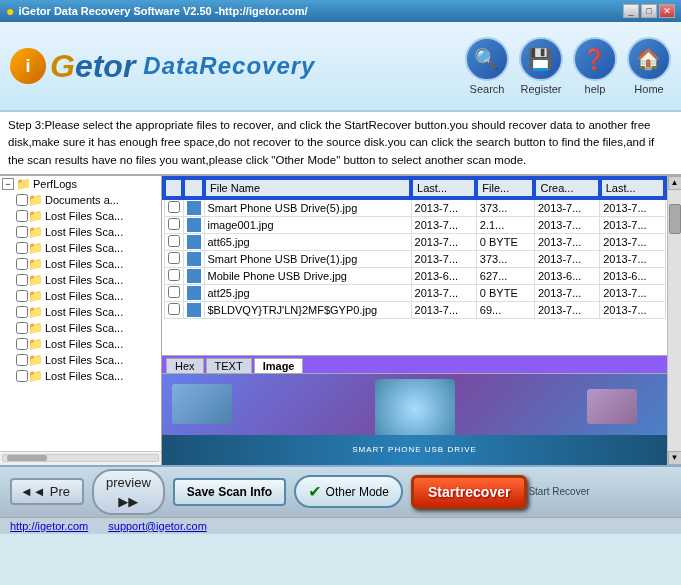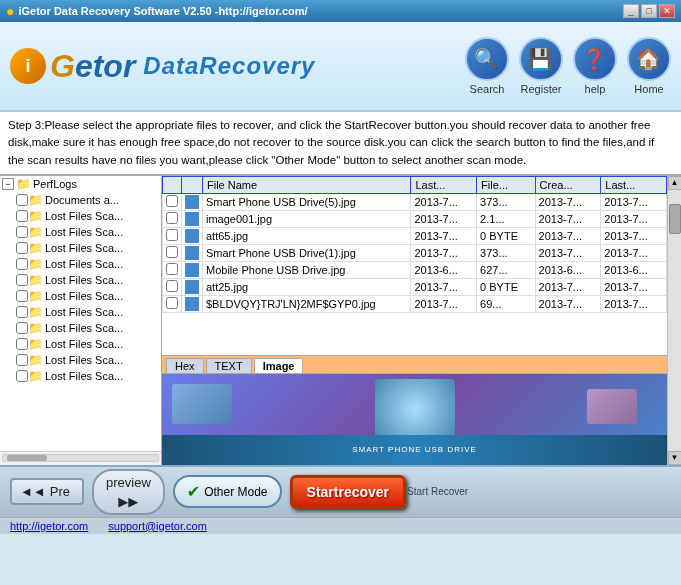--- a/index.html
+++ b/index.html
@@ -163,21 +163,21 @@
       flex: 1;
       overflow-y: auto;
     }
     .file-table table {
       width: 100%;
       border-collapse: collapse;
       font-size: 11px;
     }
     .file-table th {
       background: #e0e8f0;
-      border: 1px solid #1d4ed8;
+      border: 4px solid #1d4ed8;
       padding: 2px 4px;
       text-align: left;
       font-weight: normal;
       position: sticky;
       top: 0;
     }
     .file-table td {
       border: 1px solid #ddd;
       padding: 1px 3px;
       white-space: nowrap;
@@ -199,21 +199,21 @@
 
     .preview-area {
       height: 110px;
       border-top: 1px solid #aaa;
       background: #f8f8f8;
       display: flex;
       flex-direction: column;
     }
     .preview-tabs {
       display: flex;
-      background: #fdba74;
+      background: #8b5cf6;
       border-bottom: 1px solid #aaa;
       gap: 2px;
       padding: 2px 4px 0;
     }
     .preview-tab {
       padding: 1px 8px;
       font-size: 11px;
       border: 1px solid #aaa;
       border-bottom: none;
       background: #d0d8e8;
@@ -632,20 +632,23 @@
   <div class="btn-pre-next">
     <span>◄◄</span>
     <span style="margin:0 4px;">Pre</span>
   </div>
 
   <div class="btn-preview">
     <span>preview</span>
     <span>▶▶</span>
   </div>
 
+  <div class="btn-save-scan">
+    <span>Save Scan Info</span>
+  </div>
 
   <div class="btn-other-mode">
     <span style="color:green;font-size:16px;">✔</span>
     <span>Other Mode</span>
   </div>
 
   <div class="start-recover-wrapper">
     <div class="btn-start-recover">
       <span>Startrecover</span>
     </div>

